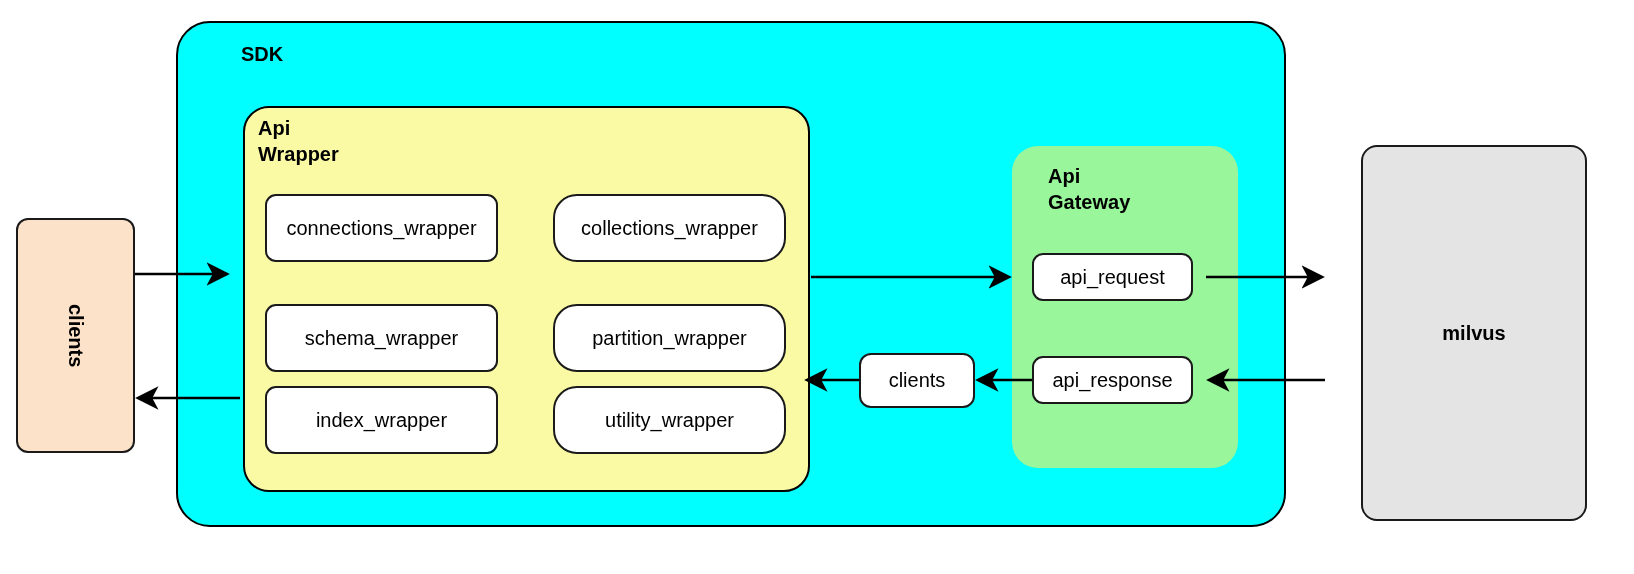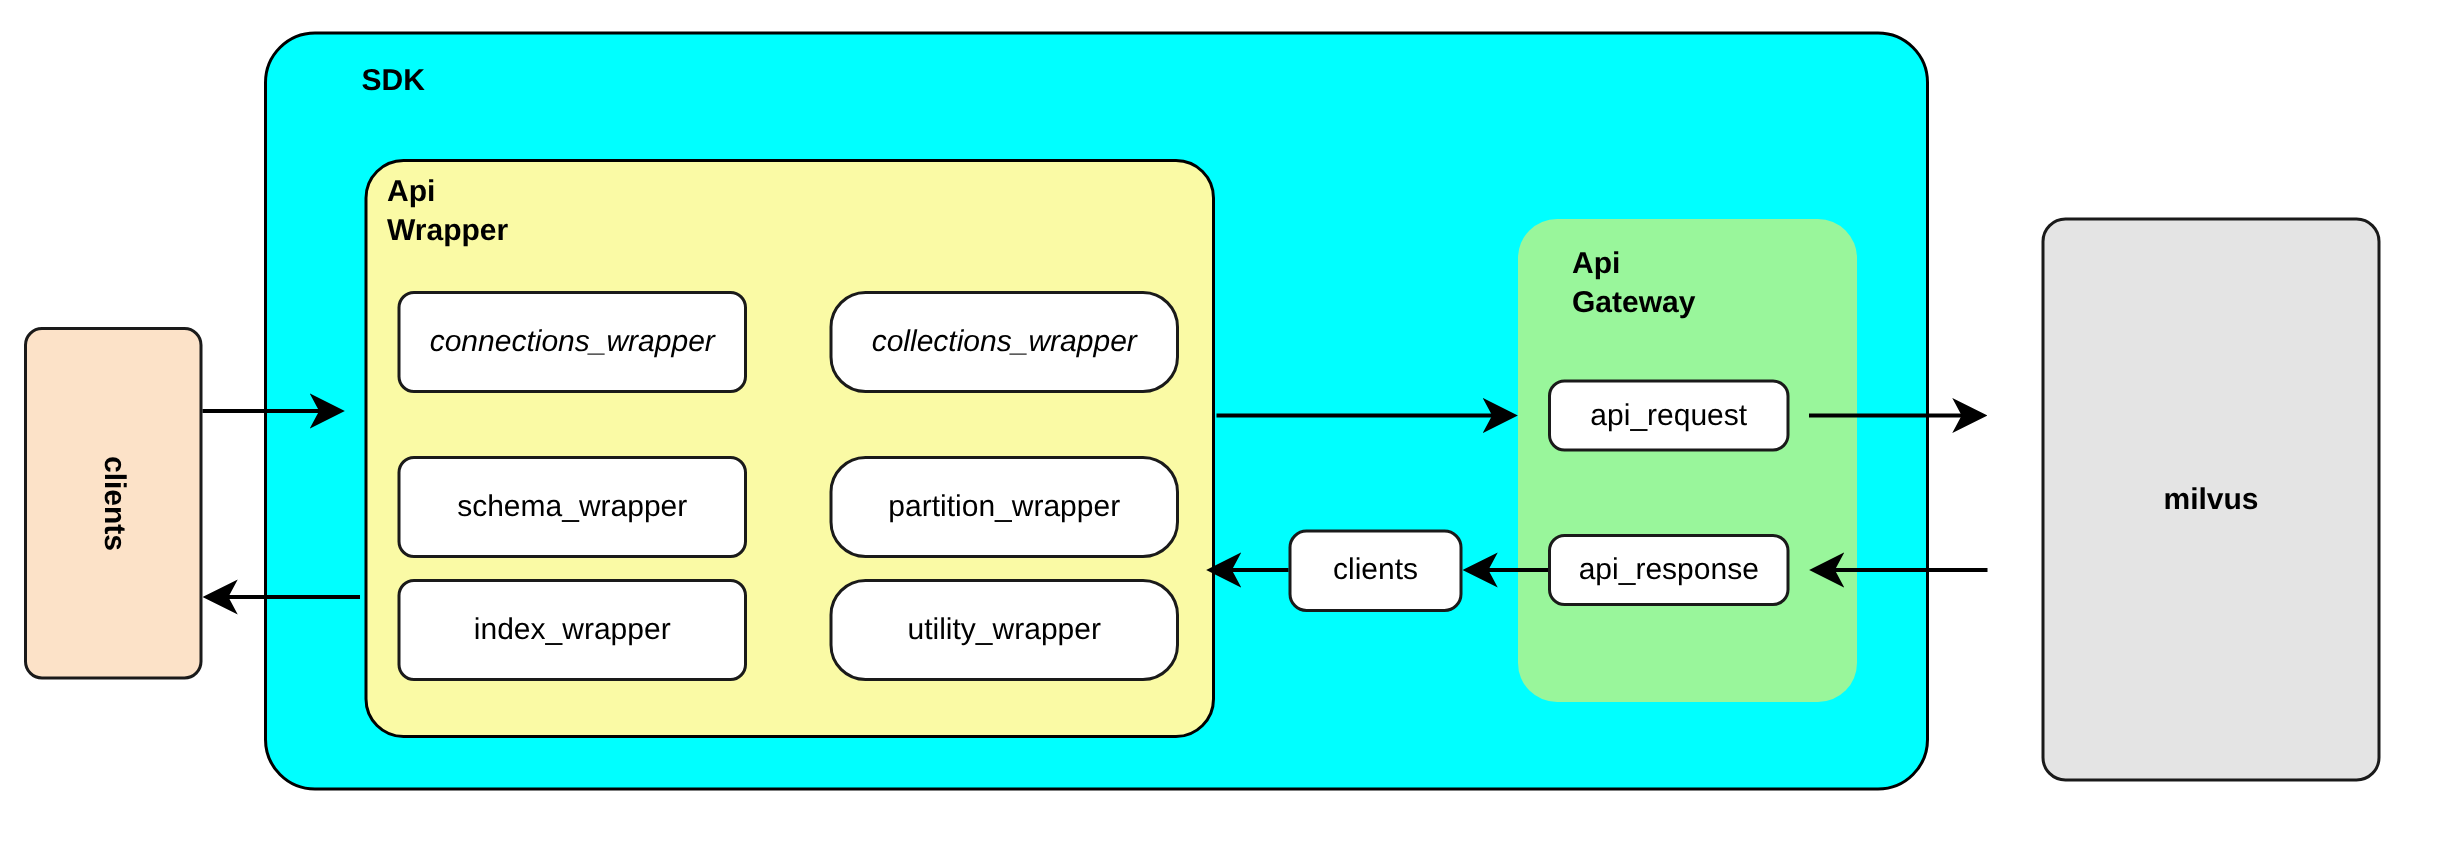--- a/index.html
+++ b/index.html
@@ -73,21 +73,21 @@
     align-items: center;
     justify-content: center;
     font-size: 20px;
     color: #000000;
     text-align: center;
   }
 
   
   .w-col-l { left: 265px; width: 233px; }
   .w-col-r { left: 553px; width: 233px; border-radius: 24px; }
-  .w-row-1 { top: 194px; height: 68px; font-style: italic; }
+  .w-row-1 { top: 194px; height: 68px; }
   .w-row-2 { top: 304px; height: 68px; }
   .w-row-3 { top: 386px; height: 68px; }
 
   
   .g-node  { left: 1032px; width: 161px; }
   .g-row-1 { top: 253px; height: 48px; }
   .g-row-2 { top: 356px; height: 48px; text-align: right; }
 
   
   .checker-node {

